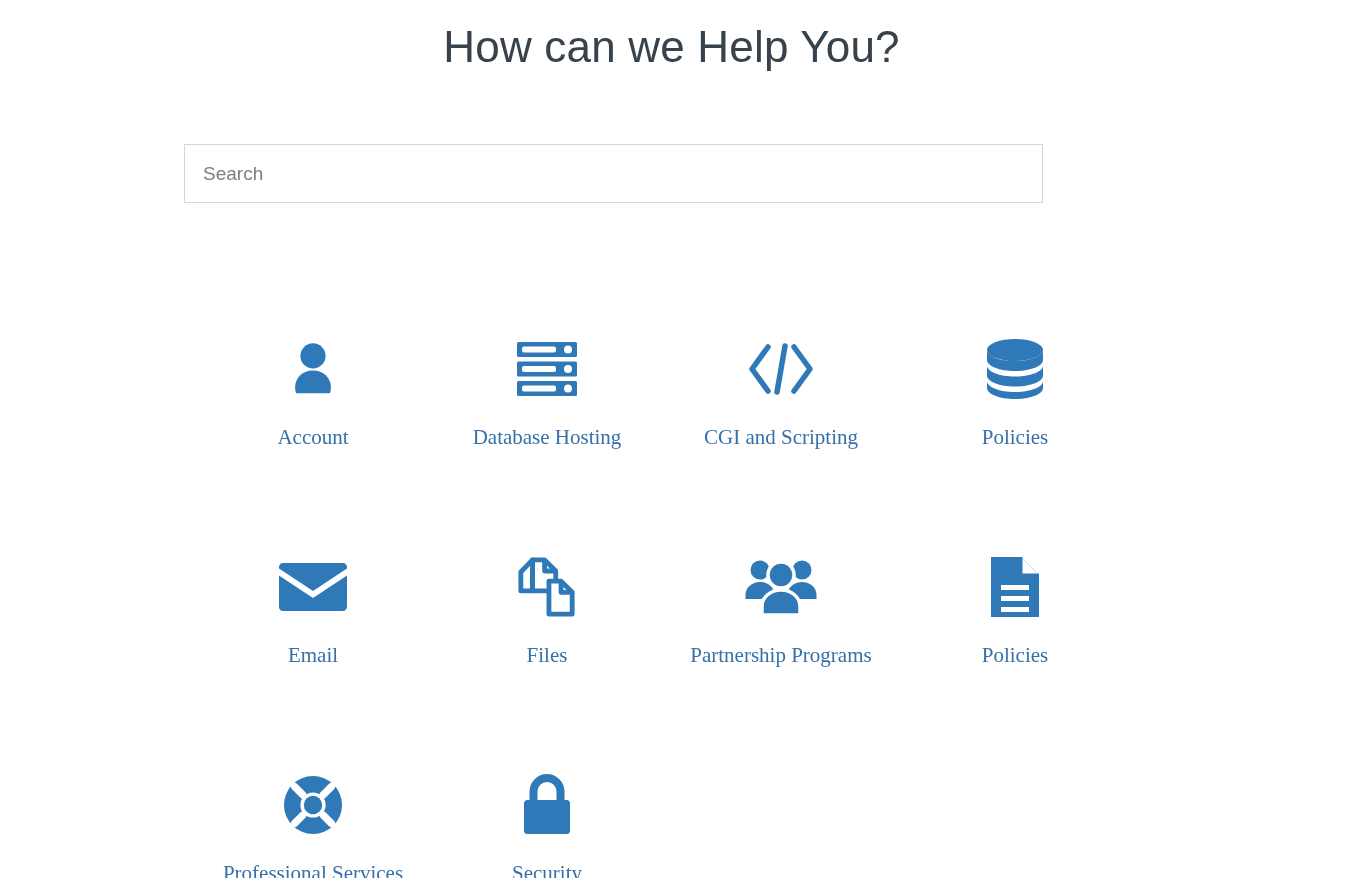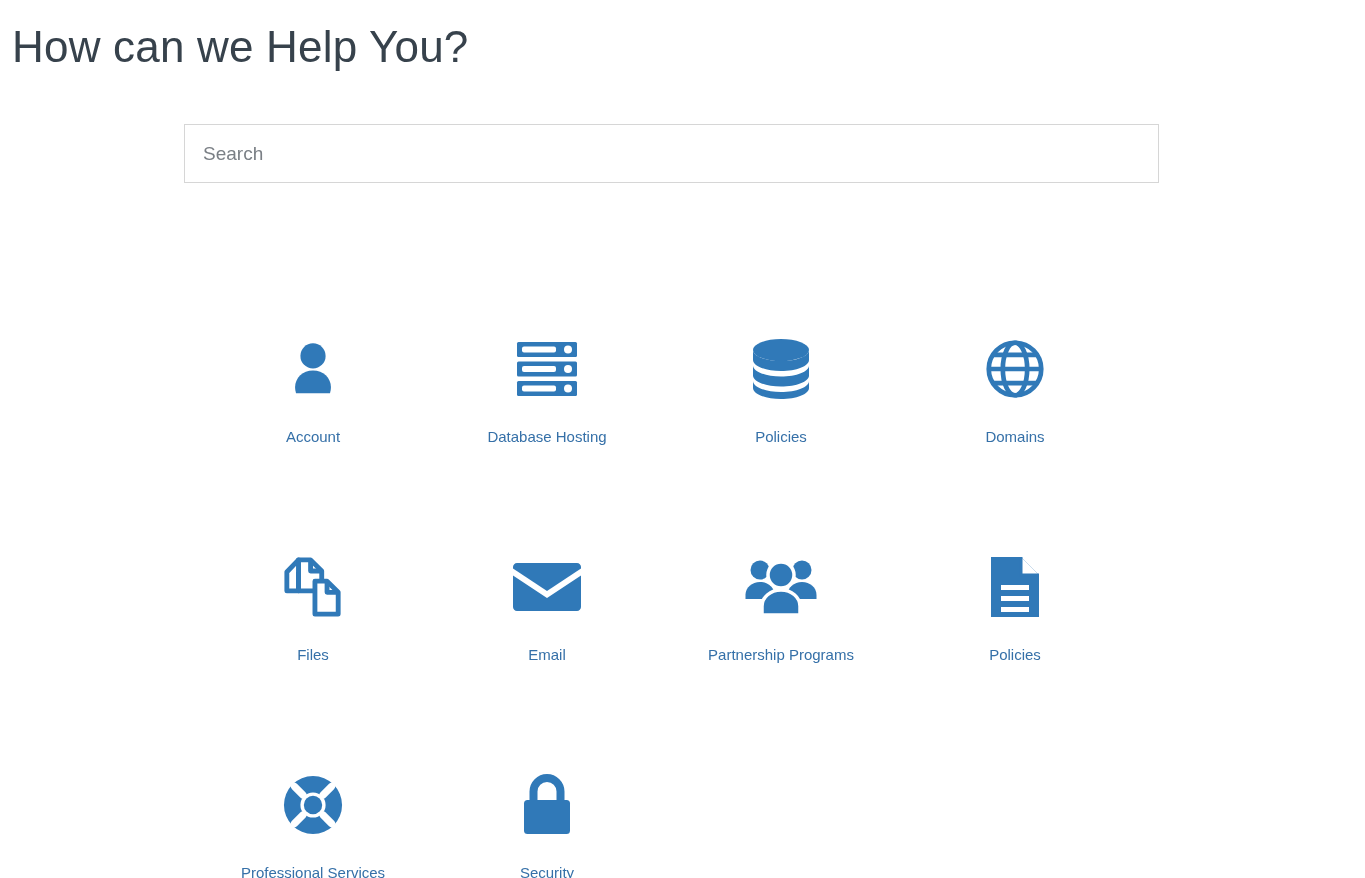--- a/index.html
+++ b/index.html
@@ -20,38 +20,38 @@
     position: relative;
     width: 1365px;
     height: 878px;
     background: #ffffff;
   }
 
   
   .page-title {
     position: absolute;
     top: 14px;
-    left: 12px;
+    left: 0;
     width: 1343px;
-    text-align: left;
+    text-align: center;
     font-size: 44px;
     font-weight: 400;
     color: #37424c;
     letter-spacing: 0.2px;
     line-height: 66px;
     margin: 0;
     white-space: nowrap;
   }
 
   
   .search-wrap {
     position: absolute;
     left: 184px;
-    top: 124px;
-    width: 975px;
+    top: 144px;
+    width: 859px;
     height: 59px;
   }
   .search-input {
     box-sizing: border-box;
     display: block;
     width: 100%;
     height: 100%;
     border: 1px solid #d6d6d6;
     border-radius: 0;
     background: #ffffff;
@@ -89,24 +89,25 @@
     height: 74px;
     display: flex;
     align-items: center;
     justify-content: center;
   }
   .icon-box svg {
     display: block;
   }
   .item-label {
     margin-top: 20px;
-    font-size: 15px;
+    font-size: 21px;
     color: #3570a8;
     line-height: 22px;
     white-space: nowrap;
+    font-family: Liberation Serif, serif;
   }
 </style>
 </head>
 <body>
 
 <div class="page">
 
   <h1 class="page-title">How can we Help You?</h1>
 
   <div class="search-wrap">
@@ -139,68 +140,66 @@
             <rect x="7" y="44.5" width="34" height="6" rx="2"></rect>
             <circle cx="53" cy="8.5" r="4"></circle>
             <circle cx="53" cy="28" r="4"></circle>
             <circle cx="53" cy="47.5" r="4"></circle>
           </g>
         </svg>
       </span>
       <span class="item-label">Database Hosting</span>
     </a>
 
+    <a class="grid-item" href="#">
+      <span class="icon-box">
+        <svg width="70" height="56" viewBox="0 0 70 56" fill="none" stroke="#3079b8" stroke-width="5.5" stroke-linecap="round" stroke-linejoin="round">
+          <polyline points="22,6 6,28 22,50"></polyline>
+          <polyline points="48,6 64,28 48,50"></polyline>
+          <line x1="39" y1="5" x2="31" y2="51"></line>
+        </svg>
+      </span>
+      <span class="item-label">CGI and Scripting</span>
+    </a>
 
     <a class="grid-item" href="#">
       <span class="icon-box">
         <svg width="60" height="62" viewBox="0 0 60 62" fill="#3079b8">
           <ellipse cx="30" cy="12" rx="28" ry="11"></ellipse>
           <path d="M2 12v10c0 6.1 12.5 11 28 11s28-4.9 28-11V12c0 6.1-12.5 11-28 11S2 18.1 2 12z"></path>
           <path d="M2 27.5v10c0 6.1 12.5 11 28 11s28-4.9 28-11v-10c0 6.1-12.5 11-28 11s-28-4.9-28-11z"></path>
           <path d="M2 43v7c0 6.1 12.5 11 28 11s28-4.9 28-11v-7c0 6.1-12.5 11-28 11S2 49.1 2 43z"></path>
         </svg>
       </span>
       <span class="item-label">Policies</span>
     </a>
 
-    <a class="grid-item" href="#">
-      <span class="icon-box">
-        <svg width="60" height="60" viewBox="0 0 64 64" fill="none" stroke="#3079b8" stroke-width="5">
-          <circle cx="32" cy="32" r="28"></circle>
-          <ellipse cx="32" cy="32" rx="13" ry="28"></ellipse>
-          <line x1="4" y1="32" x2="60" y2="32"></line>
-          <line x1="9" y1="17" x2="55" y2="17"></line>
-          <line x1="9" y1="47" x2="55" y2="47"></line>
-        </svg>
-      </span>
-      <span class="item-label">Domains</span>
+
+    <a class="grid-item" href="#">
+      <span class="icon-box">
+        <svg width="68" height="52" viewBox="0 0 68 52" fill="#3079b8">
+          <path d="M4 2h60c2.2 0 4 1.8 4 4v1.5L34 30 0 7.5V6c0-2.2 1.8-4 4-4z"></path>
+          <path d="M0 14.5l34 22.5L68 14.5V46c0 2.2-1.8 4-4 4H4c-2.2 0-4-1.8-4-4V14.5z"></path>
+        </svg>
+      </span>
+      <span class="item-label">Email</span>
     </a>
 
     <a class="grid-item" href="#">
       <span class="icon-box">
         <svg width="62" height="62" viewBox="0 0 64 64" fill="none" stroke="#3079b8" stroke-width="5" stroke-linejoin="round">
           <path d="M17 4h12.5L41 15.5V36H17z" fill="#ffffff"></path>
           <path d="M29.5 4v11.5H41"></path>
           <path d="M34 26h12.5L58 37.5V60H34z" fill="#ffffff"></path>
           <path d="M46.5 26v11.5H58"></path>
           <path d="M5 16.5L17 4v12.5z" fill="#ffffff" stroke="none"></path>
           <path d="M17 4L5 16.5V36h12V4z"></path>
         </svg>
       </span>
       <span class="item-label">Files</span>
-    </a>
-
-    <a class="grid-item" href="#">
-      <span class="icon-box">
-        <svg width="68" height="52" viewBox="0 0 68 52" fill="#3079b8">
-          <path d="M4 2h60c2.2 0 4 1.8 4 4v1.5L34 30 0 7.5V6c0-2.2 1.8-4 4-4z"></path>
-          <path d="M0 14.5l34 22.5L68 14.5V46c0 2.2-1.8 4-4 4H4c-2.2 0-4-1.8-4-4V14.5z"></path>
-        </svg>
-      </span>
-      <span class="item-label">Email</span>
     </a>
 
 
     <a class="grid-item" href="#">
       <span class="icon-box">
         <svg width="72" height="60" viewBox="0 0 72 60" fill="#3079b8">
           <circle cx="15" cy="13" r="9.5"></circle>
           <path d="M15 25c-8 0-14.5 5.6-14.5 12.8V42h29v-4.2C29.5 30.6 23 25 15 25z"></path>
           <circle cx="57" cy="13" r="9.5"></circle>
           <path d="M57 25c-8 0-14.5 5.6-14.5 12.8V42h29v-4.2C71.5 30.6 65 25 57 25z"></path>

